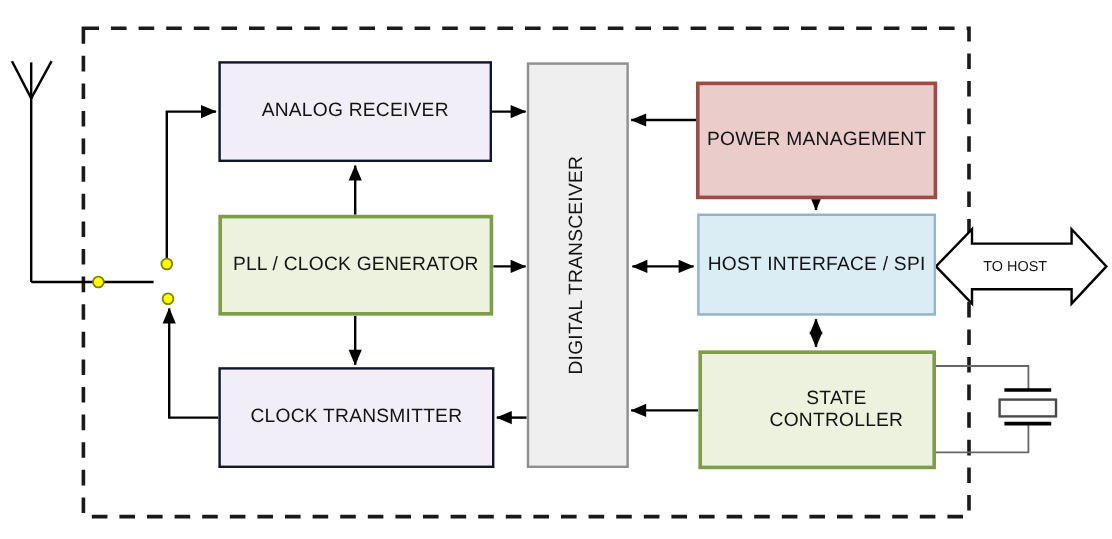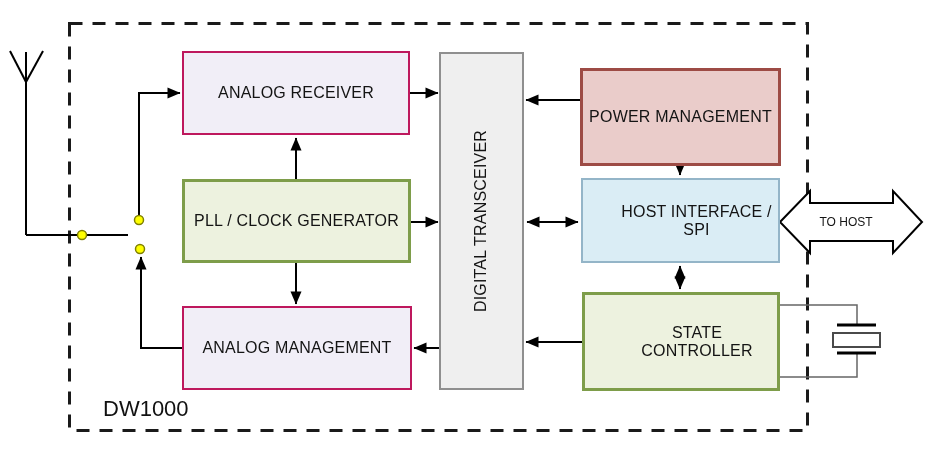--- a/index.html
+++ b/index.html
@@ -16,32 +16,32 @@
   }
   .block {
     position:absolute;
     box-sizing:border-box;
     display:flex; align-items:center; justify-content:center;
     text-align:center;
     font-size:16px; color:#141414;
     letter-spacing:0.2px;
     z-index:1;
   }
-  .block.purple { background:#F1EEF7; border:2px solid #be185d; }
+  .block.purple { background:#F1EEF7; border:2px solid #0f172a; }
   .block.green  { background:#EDF2DF; border:3px solid #7E9D4A; }
   .block.gray   { background:#EFEFEF; border:2px solid #8F8F8F; }
   .block.red    { background:#EACCCA; border:3px solid #9D4B45;margin-top:16px; }
   .block.blue   { background:#DAEDF5; border:2px solid #94B5C8; }
 
   #blk-analog-receiver    { left:182px; top:51px;  width:228px; height:84px; }
   #blk-pll                { left:182px; top:179px; width:229px; height:84px; }
   #blk-analog-transmitter { left:182px; top:306px; width:230px; height:84px; }
   #blk-digital-transceiver{ left:439px; top:52px;  width:85px;  height:338px; }
   #blk-power-management   { left:580px; top:52px;  width:201px; height:98px; }
-  #blk-host-interface     { left:581px; top:178px; width:199px; height:85px;padding-left:32px; }
+  #blk-host-interface     { left:581px; top:178px; width:199px; height:85px; }
   #blk-state-controller   { left:582px; top:292px; width:198px; height:99px;padding-left:32px; }
 
   .vlabel { transform:rotate(-90deg); white-space:nowrap; }
 
   #chip-label {
     position:absolute; left:103px; top:396px;
     font-size:22px; color:#111111; z-index:3;
   }
   #to-host-label {
     position:absolute; left:796px; top:211px; width:100px; height:22px;
@@ -54,21 +54,21 @@
 
 <div id="canvas">
 
   <div class="block purple" id="blk-analog-receiver">
     <span>ANALOG RECEIVER</span>
   </div>
   <div class="block green" id="blk-pll">
     <span>PLL / CLOCK GENERATOR</span>
   </div>
   <div class="block purple" id="blk-analog-transmitter">
-    <span>ANALOG MANAGEMENT</span>
+    <span>CLOCK TRANSMITTER</span>
   </div>
   <div class="block gray" id="blk-digital-transceiver">
     <span class="vlabel">DIGITAL TRANSCEIVER</span>
   </div>
   <div class="block red" id="blk-power-management">
     <span>POWER MANAGEMENT</span>
   </div>
   <div class="block blue" id="blk-host-interface">
     <span>HOST INTERFACE / SPI</span>
   </div>
@@ -117,16 +117,15 @@
       <path d="M780,305 L857,305 L857,325" fill="none" stroke="#666666" stroke-width="1.5"></path>
       <path d="M780,377 L857,377 L857,353" fill="none" stroke="#666666" stroke-width="1.5"></path>
       <path d="M837,325 L876,325" stroke="#000000" stroke-width="3"></path>
       <path d="M837,353 L876,353" stroke="#000000" stroke-width="3"></path>
       <rect x="833" y="333" width="47" height="14" fill="#ffffff" stroke="#4A4A4A" stroke-width="2"></rect>
     </g>
 
     <polygon points="780,222 810,191 810,203 893,203 893,191 922,222 893,253 893,241 810,241 810,253" fill="#ffffff" stroke="#000000" stroke-width="2"></polygon>
   </svg>
 
-  <div id="chip-label">DW1000</div>
   <div id="to-host-label">TO HOST</div>
 
 </div>
 
 </body></html>

